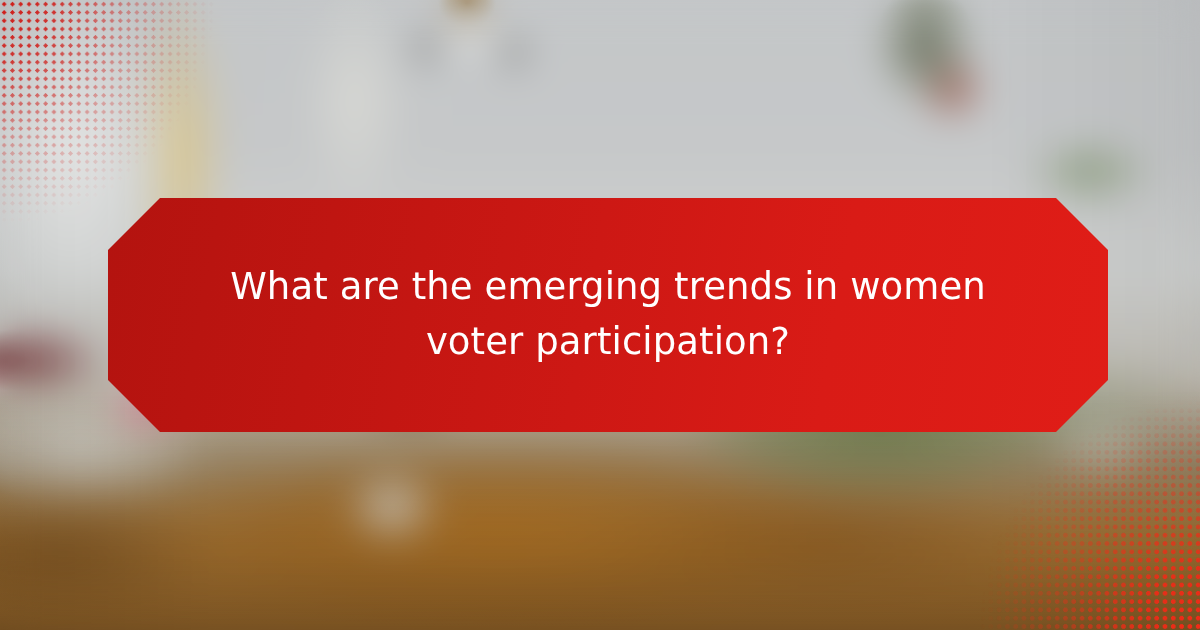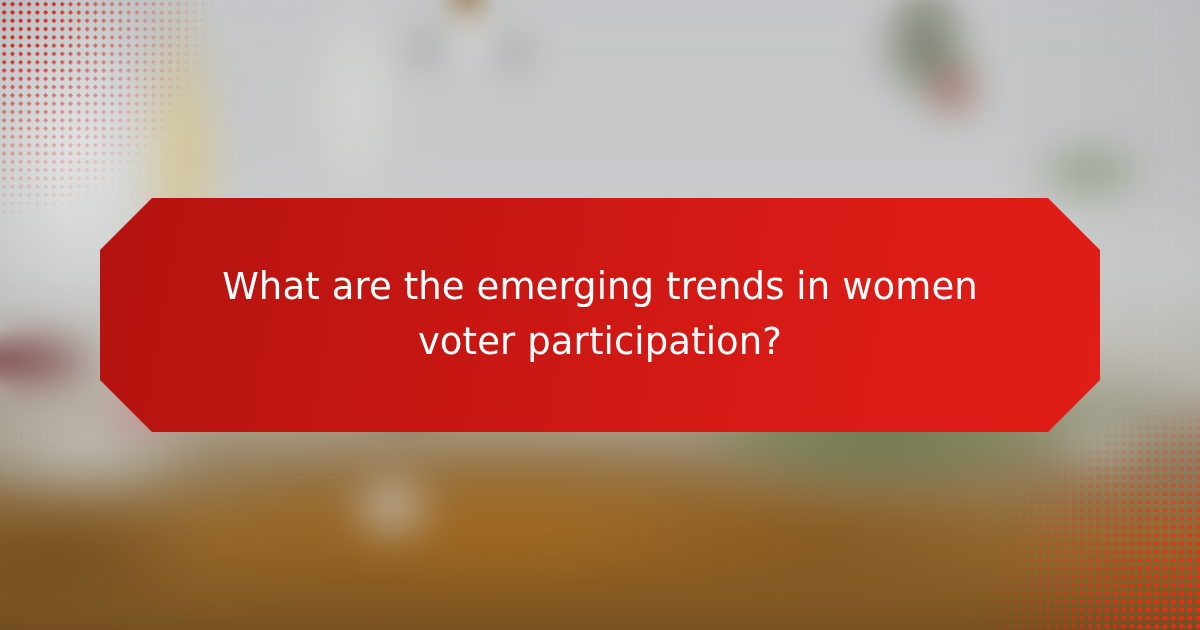--- a/index.html
+++ b/index.html
@@ -121,21 +121,21 @@
     width: 230px;
     height: 240px;
     background-image: radial-gradient(circle at center, #f22a17 0 2.1px, rgba(0,0,0,0) 2.3px);
     -webkit-mask-image: radial-gradient(ellipse 220px 230px at 230px 240px, rgba(0,0,0,1) 0%, rgba(0,0,0,0.88) 26%, rgba(0,0,0,0.38) 62%, rgba(0,0,0,0) 100%);
             mask-image: radial-gradient(ellipse 220px 230px at 230px 240px, rgba(0,0,0,1) 0%, rgba(0,0,0,0.88) 26%, rgba(0,0,0,0.38) 62%, rgba(0,0,0,0) 100%);
   }
 
   
   #banner {
     position: absolute;
-    left: 100px;
+    left: 108px;
     top: 198px;
     width: 1000px;
     height: 234px;
     background: linear-gradient(100deg, #b3130f 0%, #bf1511 22%, #cd1814 48%, #d91b16 72%, #e01d17 100%);
     clip-path: polygon(
       52px 0,
       calc(100% - 52px) 0,
       100% 52px,
       100% calc(100% - 52px),
       calc(100% - 52px) 100%,

